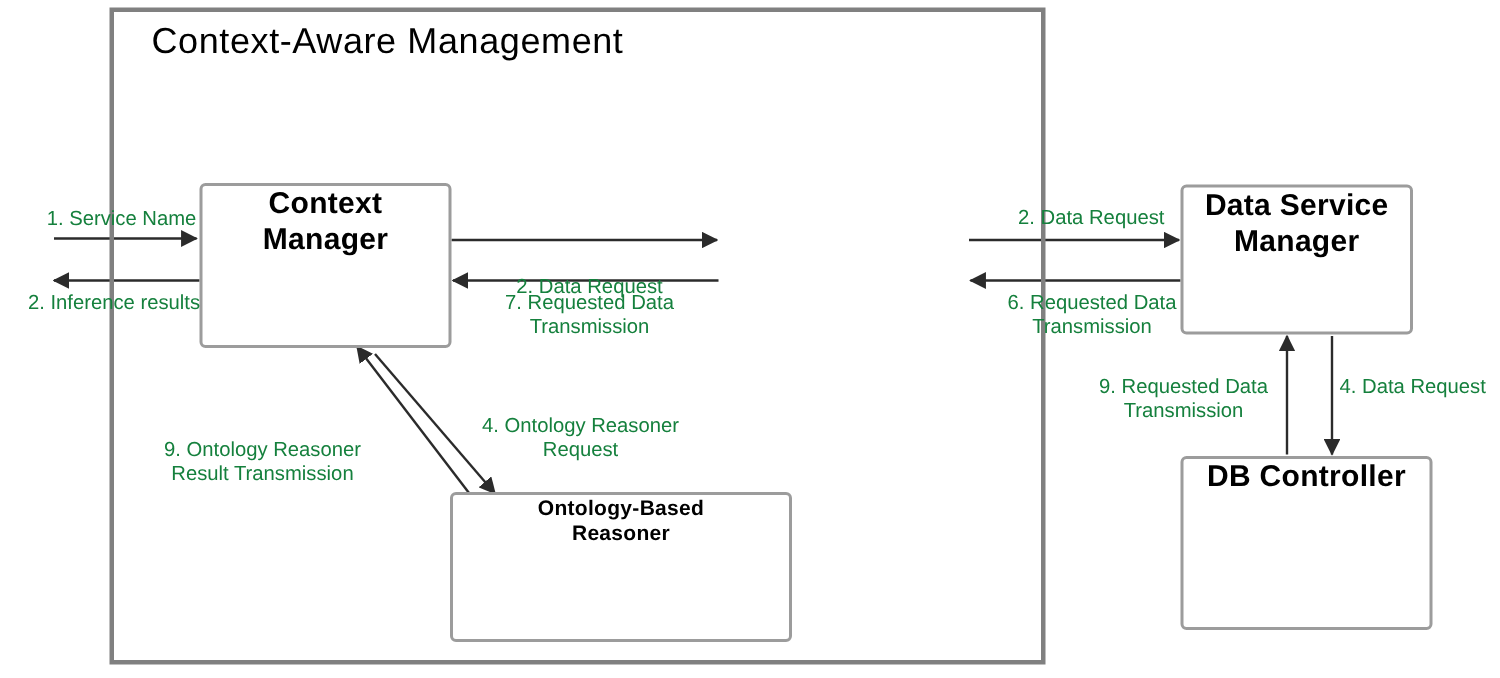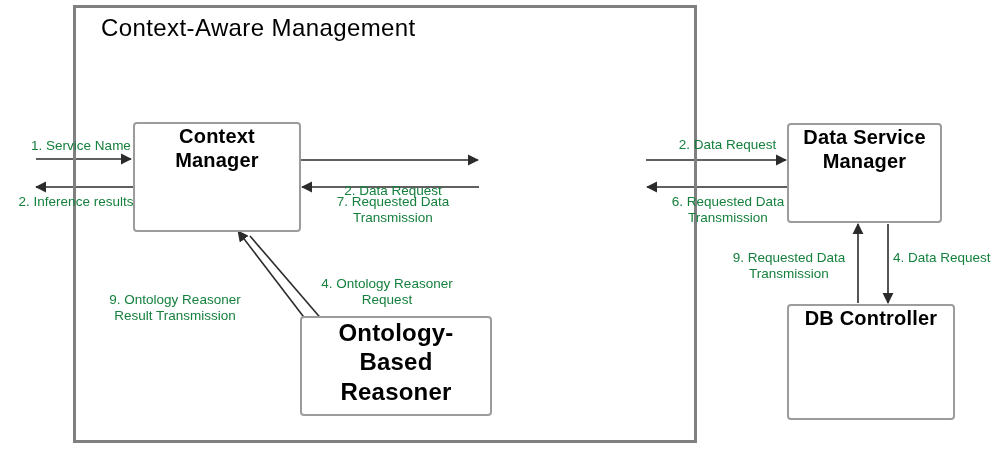--- a/index.html
+++ b/index.html
@@ -109,21 +109,21 @@
 
   <div class="node" style="left:787px; top:123px; width:155px; height:100px; font-size:20px;">
     <span class="node-label">Data Service
 Manager</span>
   </div>
 
   <div class="node" style="left:787px; top:304px; width:168px; height:116px; font-size:20px;">
     <span class="node-label">DB Controller</span>
   </div>
 
-  <div class="node" style="left:300px; top:316px; width:192px; height:100px; font-size:24px;">
+  <div class="node" style="left:300px; top:328px; width:228px; height:100px; font-size:14px;">
     <span class="node-label">Ontology-Based
 Reasoner</span>
   </div>
 
   <div class="edge-label" style="left:16px; top:138px; width:130px;">1. Service Name</div>
 
   <div class="edge-label" style="left:2px; top:194px; width:148px;">2. Inference results</div>
 
   <div class="edge-label" style="left:323px; top:137px; width:140px;margin-top:46px;">2. Data Request</div>
 

